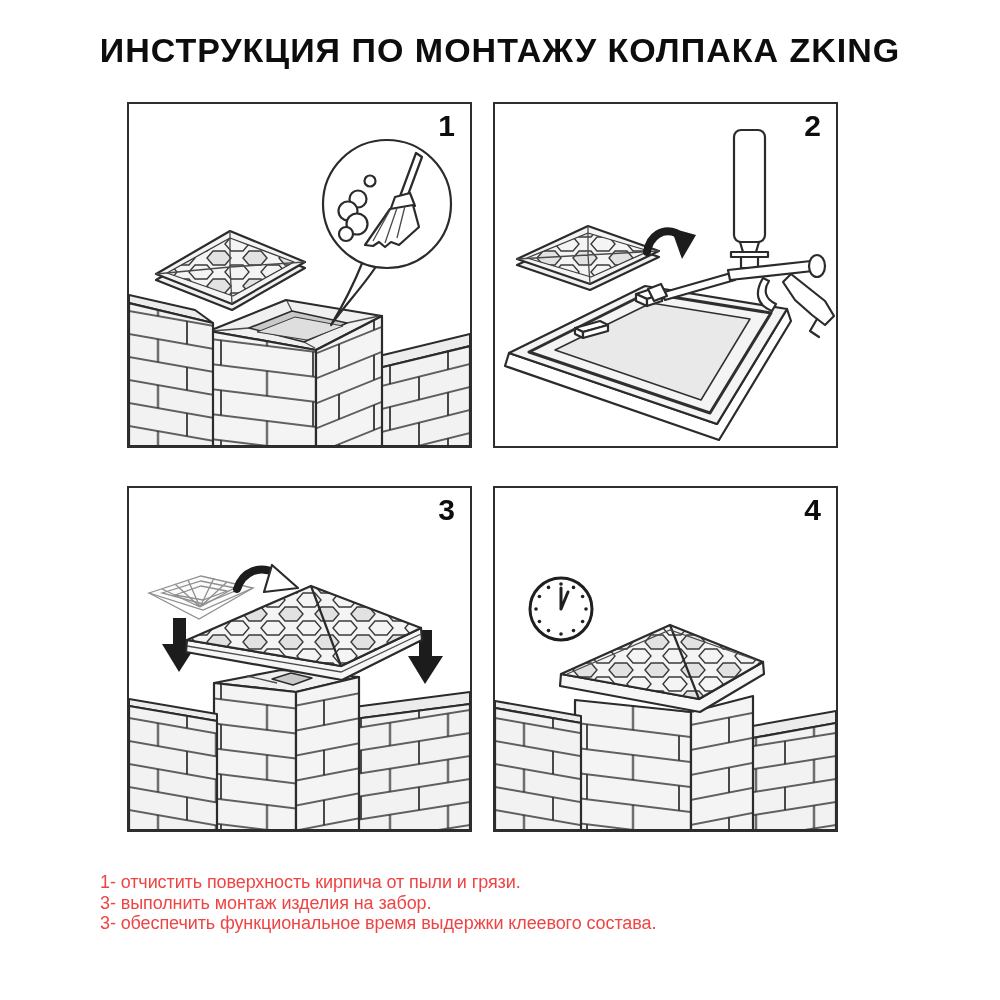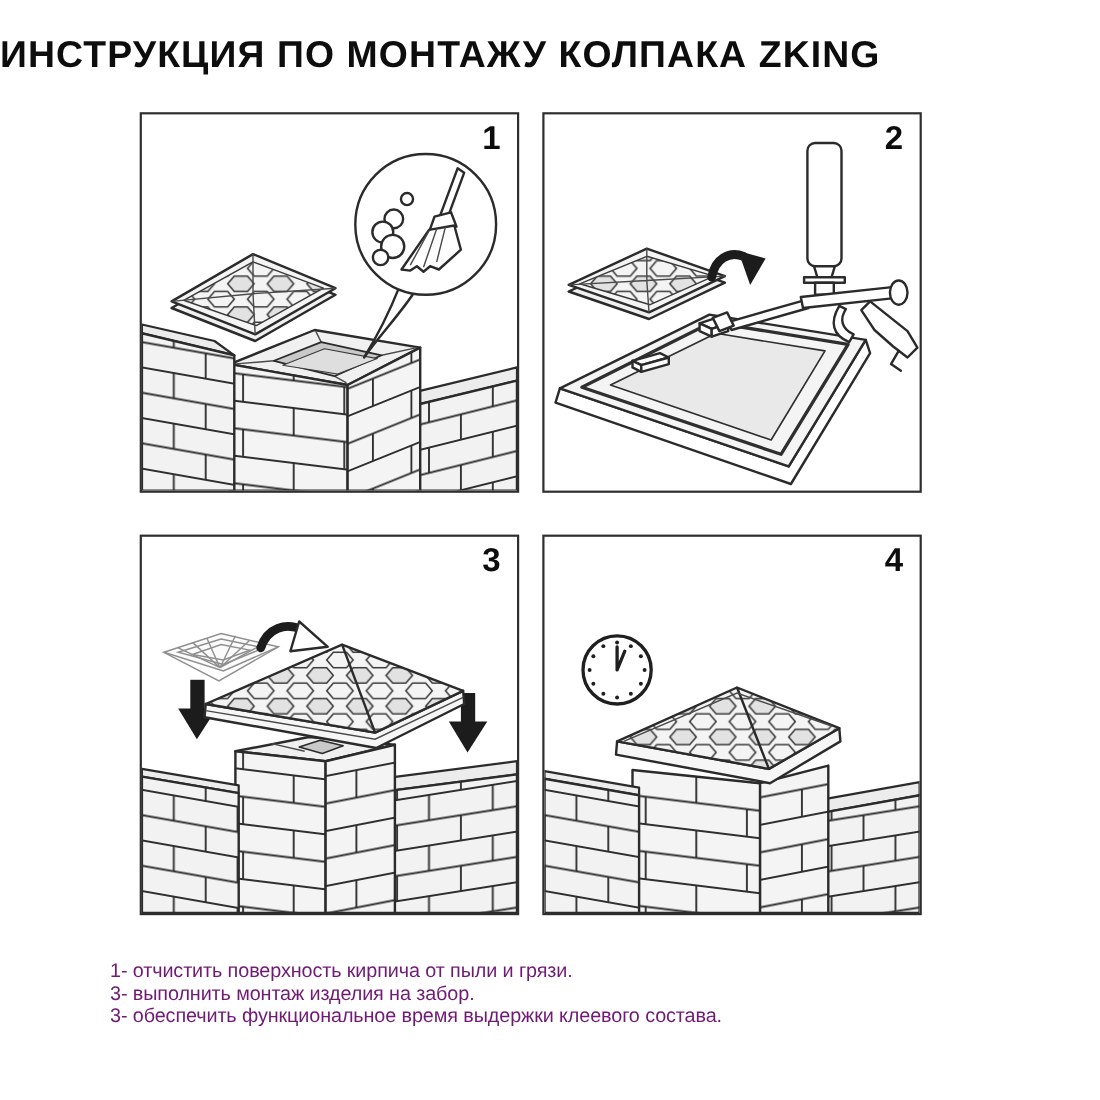--- a/index.html
+++ b/index.html
@@ -1,28 +1,28 @@
 <!DOCTYPE html>
 <html lang="ru"><head>
 <meta charset="utf-8">
 <style>
   html,body{margin:0;padding:0;background:#ffffff;}
   body{width:1000px;height:1000px;font-family:"Liberation Sans",sans-serif;color:#161616;}
   .page{position:relative;width:1000px;height:1000px;background:#fff;overflow:hidden;}
-  .title{position:absolute;left:0;top:31px;width:1000px;
+  .title{position:absolute;left:0;top:31px;width:1000px;text-align:center;
          font-size:34px;font-weight:bold;letter-spacing:1px;color:#0d0d0d;white-space:nowrap;}
   .panel{position:absolute;width:345px;height:346px;border:2px solid #2e2e2e;background:#fff;box-sizing:border-box;}
   .panel svg{display:block;position:absolute;left:0;top:0;}
   .panel .num{position:absolute;top:7px;right:15px;font-size:30px;font-weight:bold;line-height:1;color:#0d0d0d;}
   #panel-1{left:127px;top:102px;}
   #panel-2{left:493px;top:102px;}
   #panel-3{left:127px;top:486px;}
   #panel-4{left:493px;top:486px;}
   .instructions{position:absolute;left:100px;top:872px;width:880px;font-size:18px;line-height:20.5px;
-                letter-spacing:-0.1px;color:#701a75;}
+                letter-spacing:-0.1px;color:#ef4444;}
   .instructions div{white-space:nowrap;}
   
   .o{fill:none;stroke:#2b2b2b;stroke-width:2.2;stroke-linejoin:round;stroke-linecap:round;}
   .fw{fill:#ffffff;stroke:#2b2b2b;stroke-width:2.2;stroke-linejoin:round;}
   .fl{fill:#f0f0f0;stroke:#2b2b2b;stroke-width:2.2;stroke-linejoin:round;}
   .fl2{fill:#ececec;stroke:#2b2b2b;stroke-width:2;stroke-linejoin:round;}
   .thin{fill:none;stroke:#4a4a4a;stroke-width:1.3;}
   .blk{fill:#1c1c1c;stroke:none;}
 </style>
 </head>

